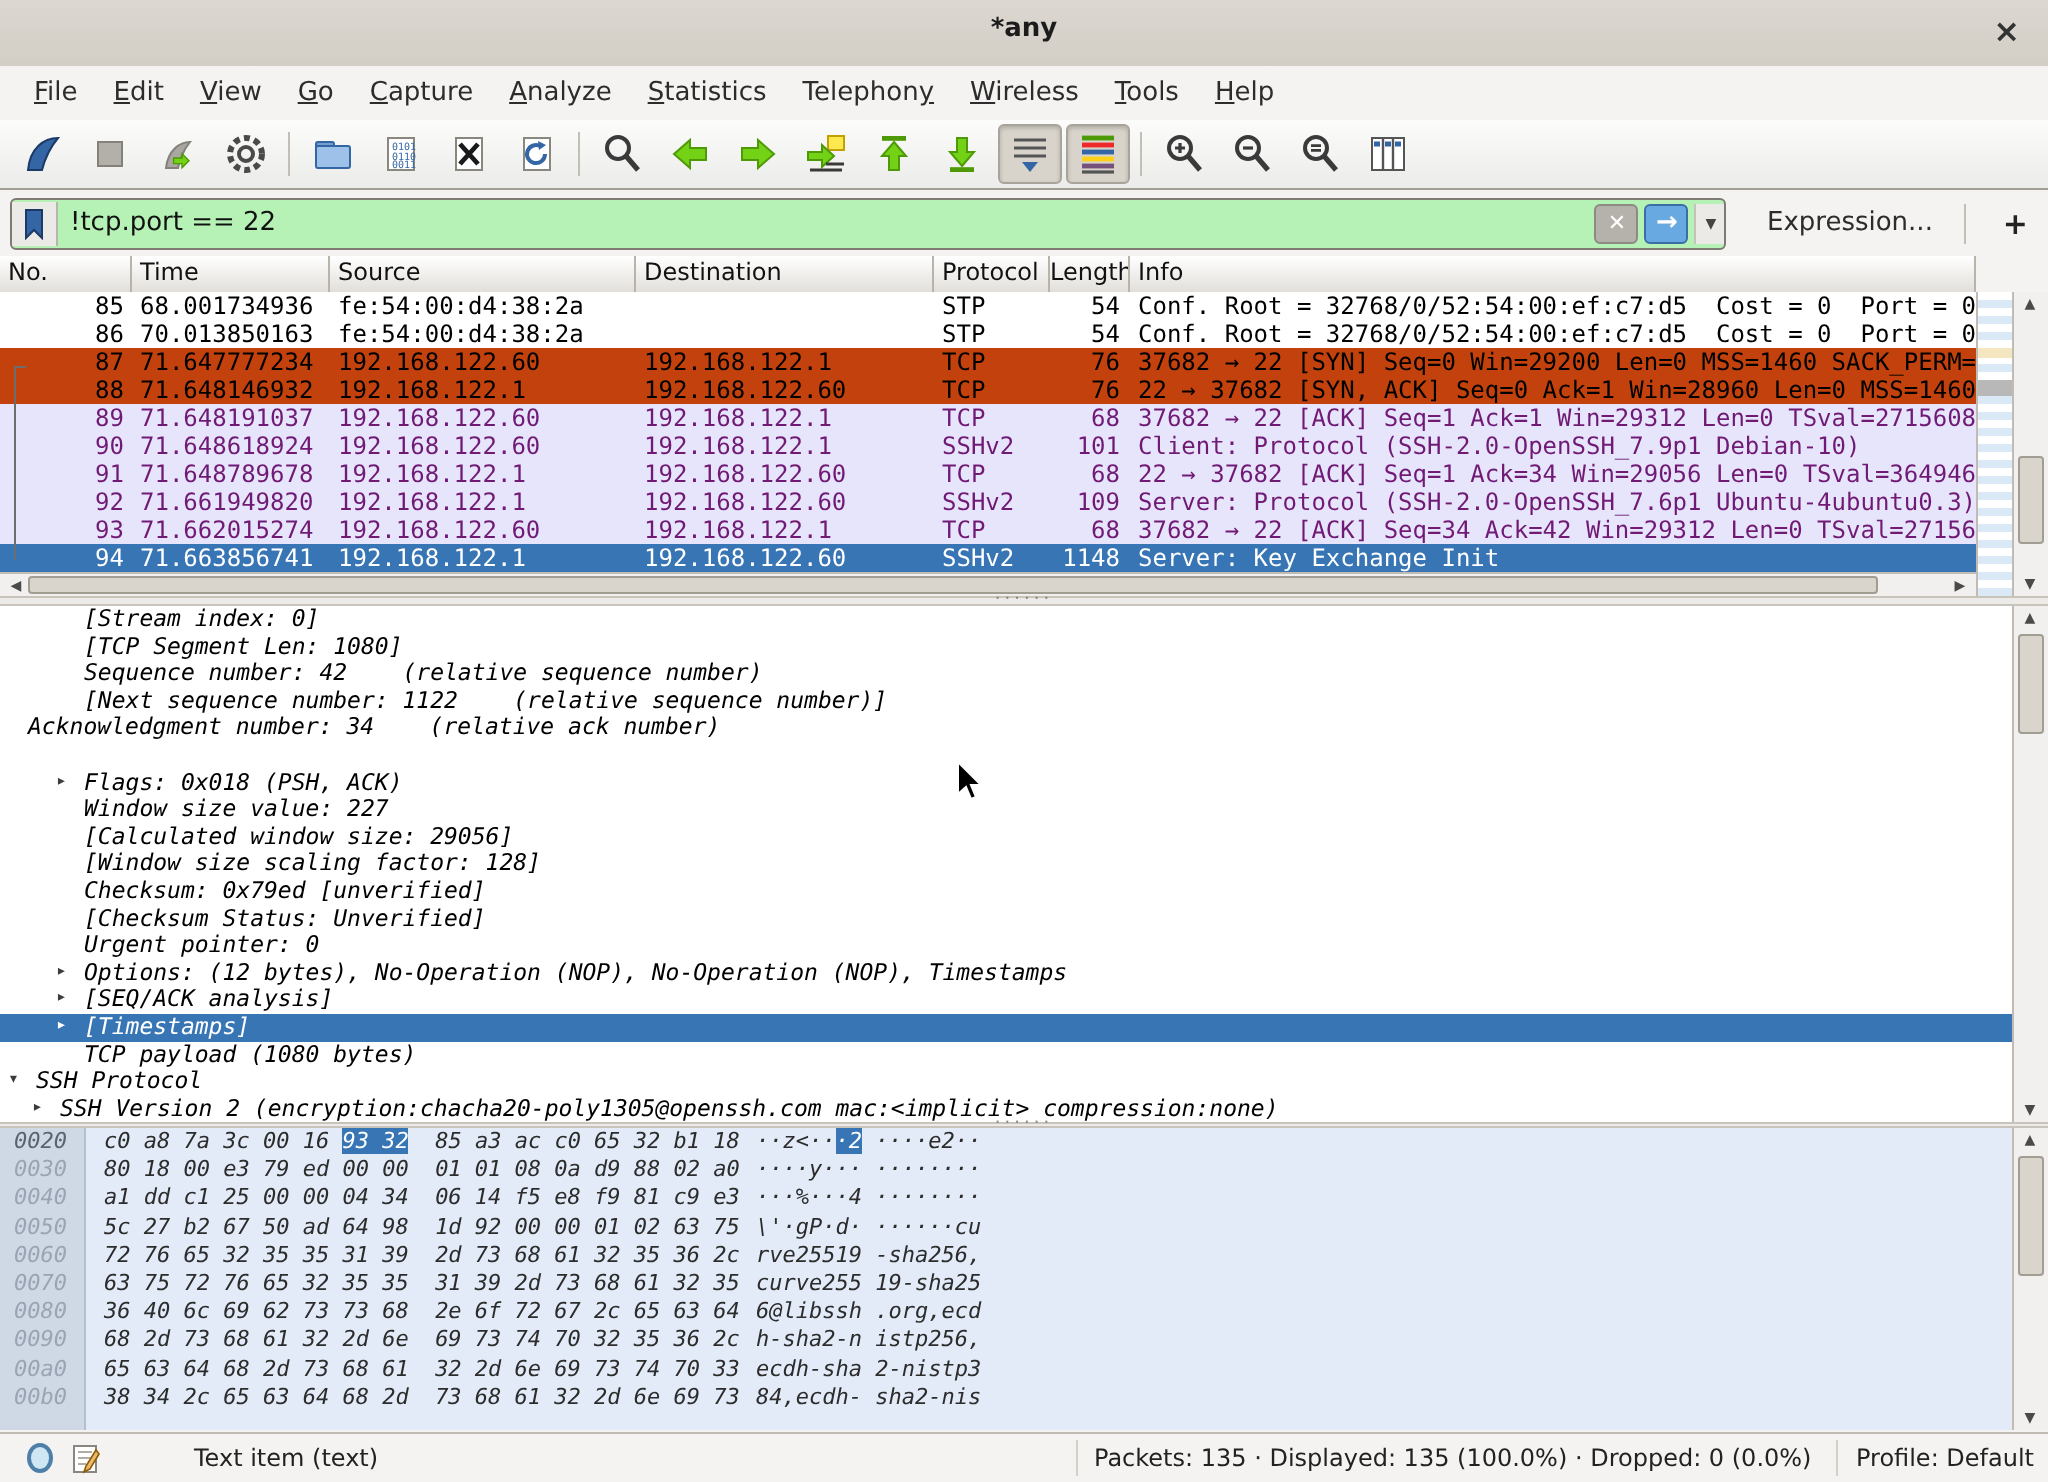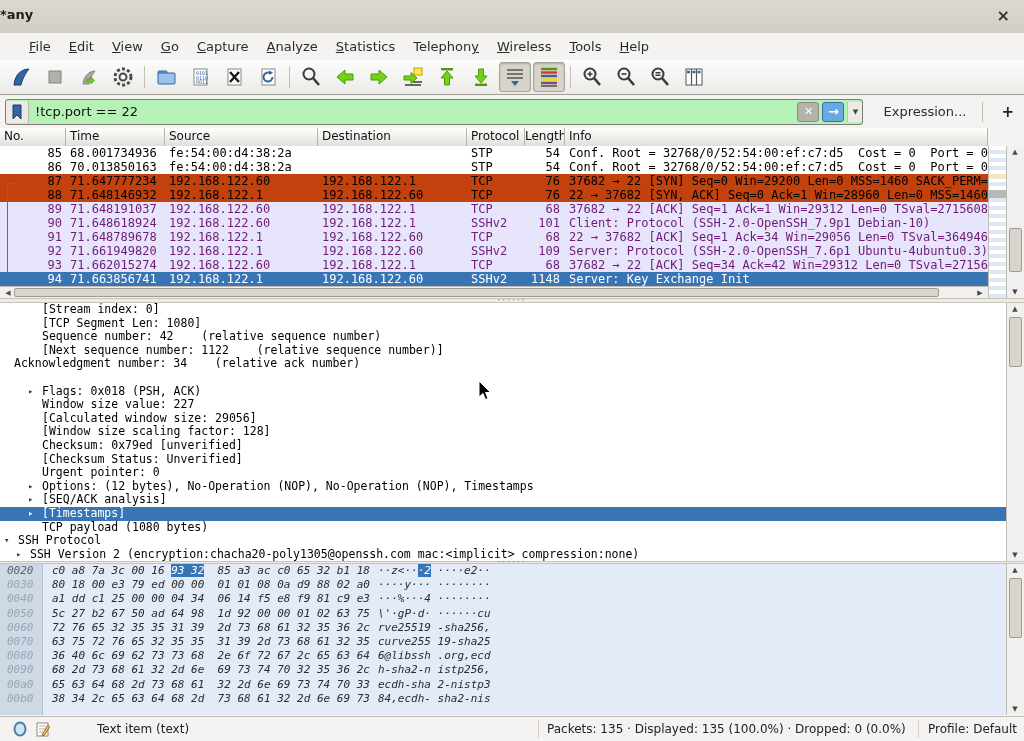--- a/index.html
+++ b/index.html
@@ -1,24 +1,24 @@
 <!DOCTYPE html>
 <html><head>
 <meta charset="utf-8">
 <style>
   html,body{margin:0;padding:0;background:#555;}
   #app{position:relative;width:1024px;height:741px;background:#f4f3f1;overflow:hidden;
        font-family:"DejaVu Sans","Liberation Sans",sans-serif;font-size:13px;color:#2c2c2c;}
   
   #titlebar{position:absolute;left:0;top:0;width:1024px;height:33px;
     background:linear-gradient(#dcd8d1,#d2cec6);border-bottom:1px solid #b5b1a8;}
-  #title{position:absolute;left:0;right:0;top:7px;font-weight:bold;color:#1c1c1c;}
+  #title{position:absolute;left:0;right:0;top:7px;text-align:center;font-weight:bold;color:#1c1c1c;}
   #win-close{position:absolute;right:14px;top:6px;font-size:16px;font-weight:bold;color:#333;cursor:default;}
   
-  #menubar{position:absolute;left:0;top:33px;width:1024px;height:27px;background:#f4f3f1;display:flex;align-items:center;padding-left:20px;box-sizing:border-box;}
+  #menubar{position:absolute;left:0;top:33px;width:1024px;height:27px;background:#f4f3f1;display:flex;align-items:center;padding-left:8px;box-sizing:border-box;}
   .menu-item{padding:4px 9px;white-space:nowrap;}
   .menu-item u{text-decoration:underline;}
   
   #toolbar{position:absolute;left:0;top:60px;width:1024px;height:35px;
     background:linear-gradient(#fcfcfb,#ebebe9);border-bottom:1px solid #a29e96;
     display:flex;align-items:center;padding-left:4px;box-sizing:border-box;}
   .tbtn{width:30px;height:28px;display:flex;align-items:center;justify-content:center;margin:0 1px;border:1px solid transparent;border-radius:3px;}
   .tbtn.pressed{background:#d8d4cb;border:1px solid #a8a49b;box-shadow:inset 0 1px 2px rgba(0,0,0,.2);}
   .tsep{width:1px;height:22px;background:#c3bfb7;margin:0 4px;}
   
@@ -54,21 +54,21 @@
   .mm-stripe{position:absolute;left:0;width:100%;height:5px;}
   
   .vsb{position:absolute;width:18px;background:#f1f0ee;border-left:1px solid #c0bcb4;box-sizing:border-box;}
   .hsb{position:absolute;height:12px;background:#f1f0ee;border-top:1px solid #c0bcb4;box-sizing:border-box;}
   .sb-arrow{position:absolute;width:16px;height:12px;font-size:7px;color:#4a4a4a;text-align:center;line-height:12px;}
   .sb-thumb{position:absolute;background:#d9d5cd;border:1px solid #a29d93;border-radius:2px;box-sizing:border-box;}
   
   .splitter{position:absolute;left:0;width:1024px;background:#ecebe8;border-top:1px solid #c8c4bc;border-bottom:1px solid #c8c4bc;box-sizing:border-box;text-align:center;color:#8a867e;font-size:9px;line-height:3px;letter-spacing:2px;}
   
   #details{position:absolute;left:0;top:303px;width:1006px;height:299px;background:#fff;overflow:hidden;
-    font-family:"DejaVu Sans Mono","Liberation Mono",monospace;font-size:11.5px;}
+    font-family:"DejaVu Sans Mono","Liberation Mono",monospace;font-size:11.5px;font-style:italic;}
   .dline{height:13.6px;line-height:13.6px;white-space:pre;display:flex;color:#000;}
   .dline .arrow{width:14px;text-align:left;font-size:9px;color:#3c3c3c;flex:0 0 14px;}
   .dline.sel{background:#3875b5;color:#fff;}
   .dline.sel .arrow{color:#fff;}
   
   #hexpane{position:absolute;left:0;top:564px;width:1006px;height:151px;background:#e2ebf7;overflow:hidden;
     font-family:"DejaVu Sans Mono","Liberation Mono",monospace;font-size:11px;font-style:italic;}
   #hex-offset-col{position:absolute;left:0;top:0;width:42px;height:100%;background:#cfd9e6;border-right:1px solid #b4c0d0;}
   .hxrow{position:relative;height:14.2px;line-height:14.2px;white-space:pre;}
   .hx-off{position:absolute;left:7px;color:#9aa4b2;}

